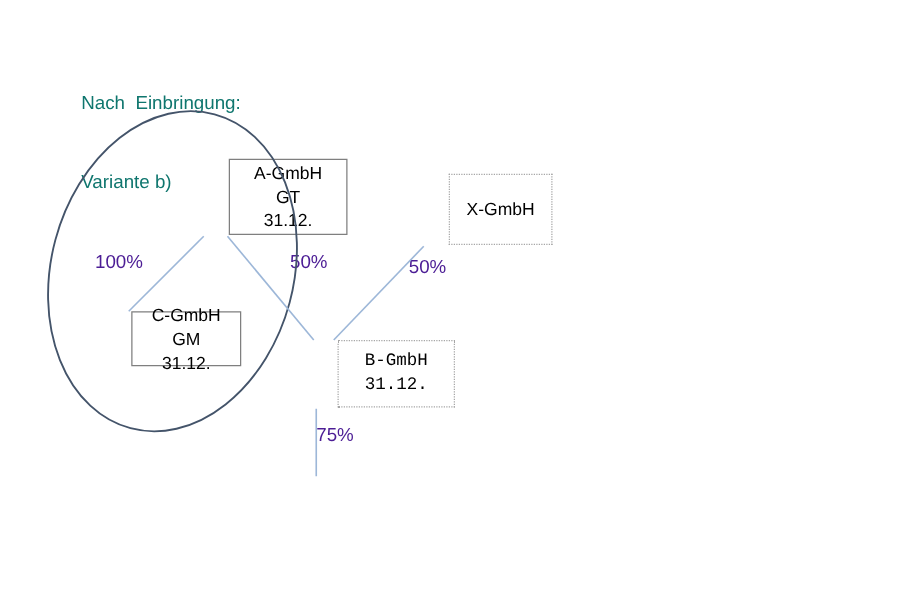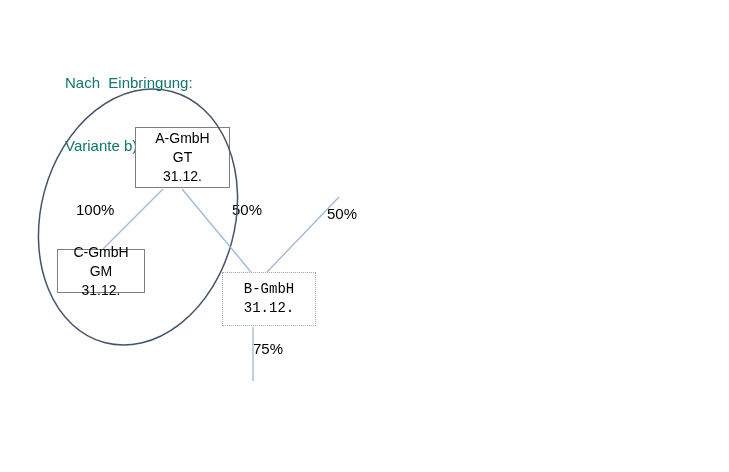--- a/index.html
+++ b/index.html
@@ -30,36 +30,37 @@
     background: #ffffff;
     display: flex;
     flex-direction: column;
     align-items: center;
     justify-content: center;
     text-align: center;
     font-size: 14px;
     line-height: 19px;
     box-sizing: border-box;
     z-index: 2;
+    margin-left: 48px;
   }
   .solid  { border: 1px solid #7f7f7f; }
   .dotted { border: 1px dotted #a6a6a6; }
 
   .node-a { left: 135px; top: 127px; width: 95px; height: 61px; }
   .node-x { left: 311px; top: 139px; width: 83px; height: 57px; }
   .node-c { left: 57px;  top: 249px; width: 88px; height: 44px; }
   .node-b { left: 222px; top: 272px; width: 94px; height: 54px; font-family: Liberation Mono, monospace; }
   .node-y { left: 209px; top: 381px; width: 90px; height: 56px; }
 
   .pct {
     position: absolute;
     font-size: 15px;
     line-height: 18px;
     z-index: 3;
-    color: #000000;
+    color: #4c1d95;
   }
   .lbl-ac { left: 76px;  top: 201px; }
   .lbl-ab { left: 232px; top: 201px; }
   .lbl-xb { left: 327px; top: 205px; }
   .lbl-by { left: 253px; top: 340px; }
 
   #connector-layer {
     position: absolute;
     left: 0;
     top: 0;
@@ -78,20 +79,23 @@
     <div>Nach  Einbringung:</div>
     <div>Variante b)</div>
   </div>
 
   <div class="node solid node-a">
     <div>A-GmbH</div>
     <div>GT</div>
     <div>31.12.</div>
   </div>
 
+  <div class="node dotted node-x">
+    <div>X-GmbH</div>
+  </div>
 
   <div class="node solid node-c">
     <div>C-GmbH</div>
     <div>GM</div>
     <div>31.12.</div>
   </div>
 
   <div class="node dotted node-b">
     <div>B-GmbH</div>
     <div>31.12.</div>

